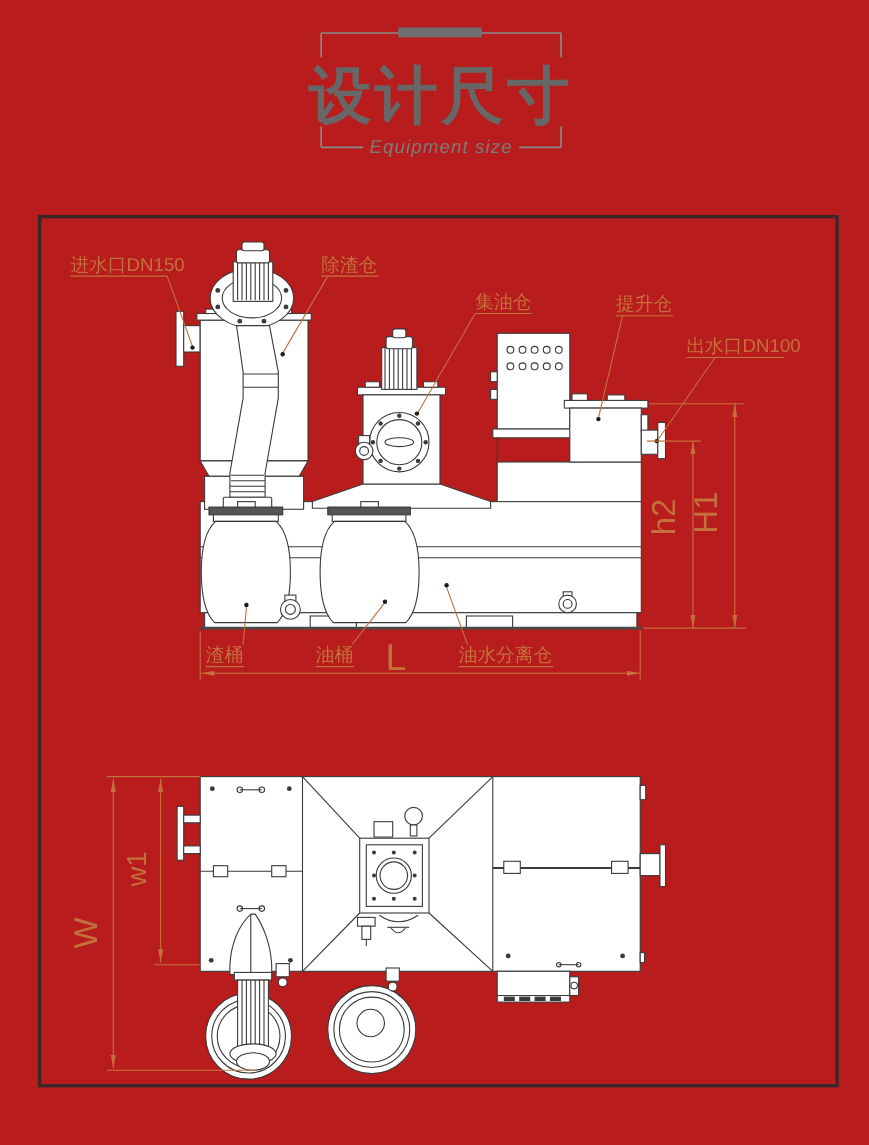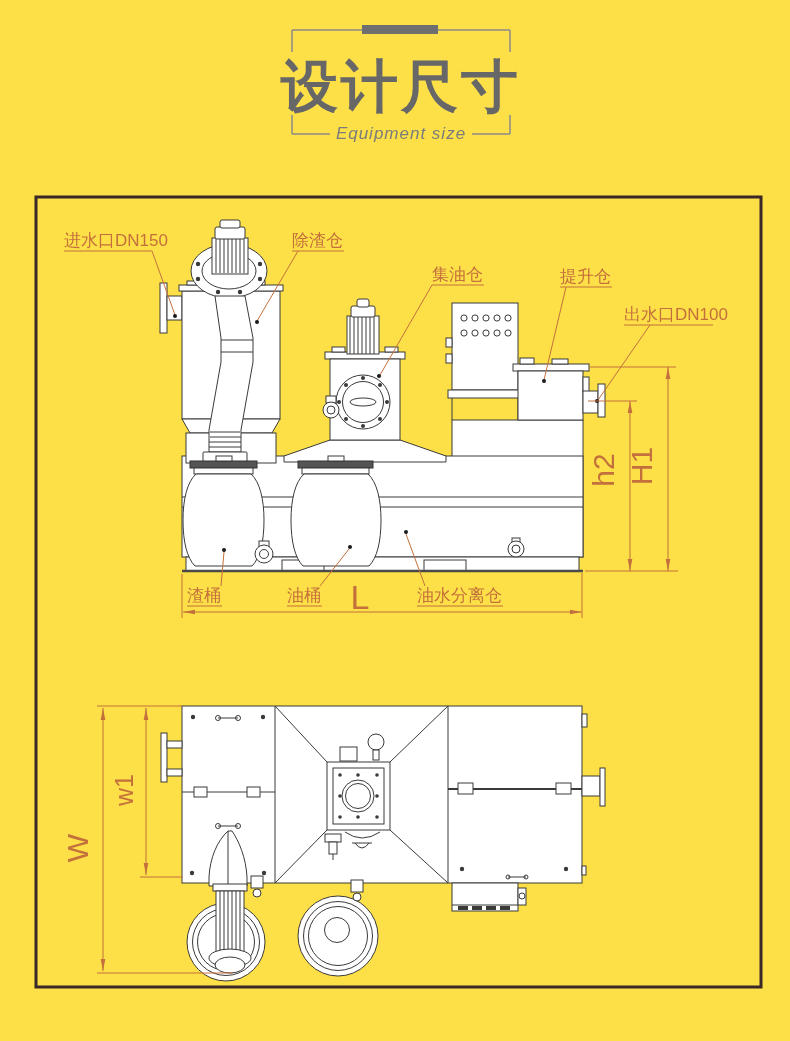--- a/index.html
+++ b/index.html
@@ -1,16 +1,16 @@
 <!DOCTYPE html>
 <html><head>
 <meta charset="utf-8">
 <style>
   html,body{margin:0;padding:0;background:#ffffff;}
-  .page{position:relative;width:790px;height:1041px;background:#fde047;overflow:hidden;
+  .page{position:relative;width:790px;height:1041px;background:#b91c1c;overflow:hidden;
         font-family:"Liberation Sans",sans-serif;}
   svg{position:absolute;left:0;top:0;}
   svg text{font-family:"Liberation Sans",sans-serif;}
   .title-cn{font-weight:900;font-size:57px;fill:#676767;letter-spacing:3px;}
   .title-en{font-style:italic;font-size:17px;fill:#7b7b7b;letter-spacing:1px;}
   .lbl{font-size:17px;fill:#c4703c;}
   .dim{fill:#c4703c;}
   .ann{stroke:#c4703c;stroke-width:1;fill:none;}
   .dw{stroke:#3a3a3a;stroke-width:1;fill:none;}
   .wf{fill:#ffffff;}

